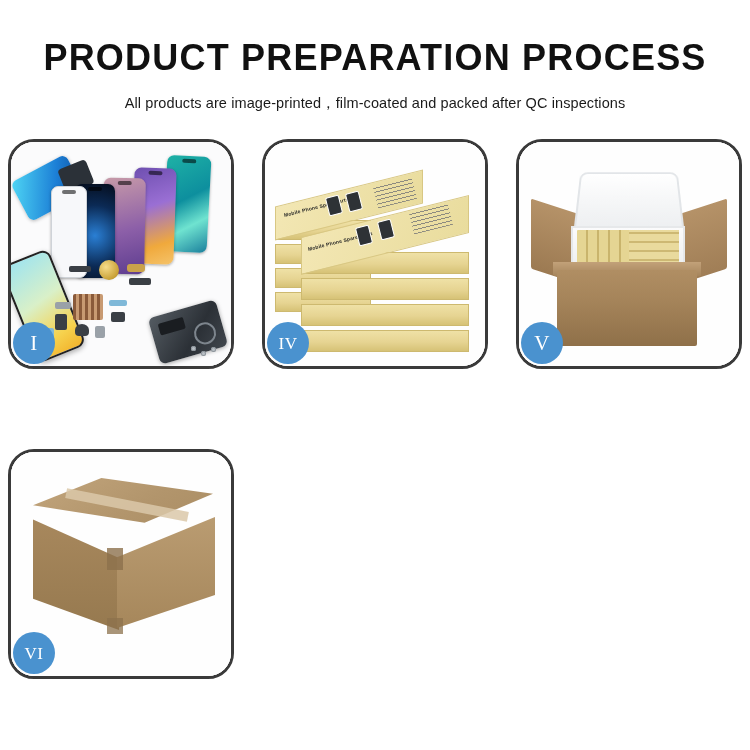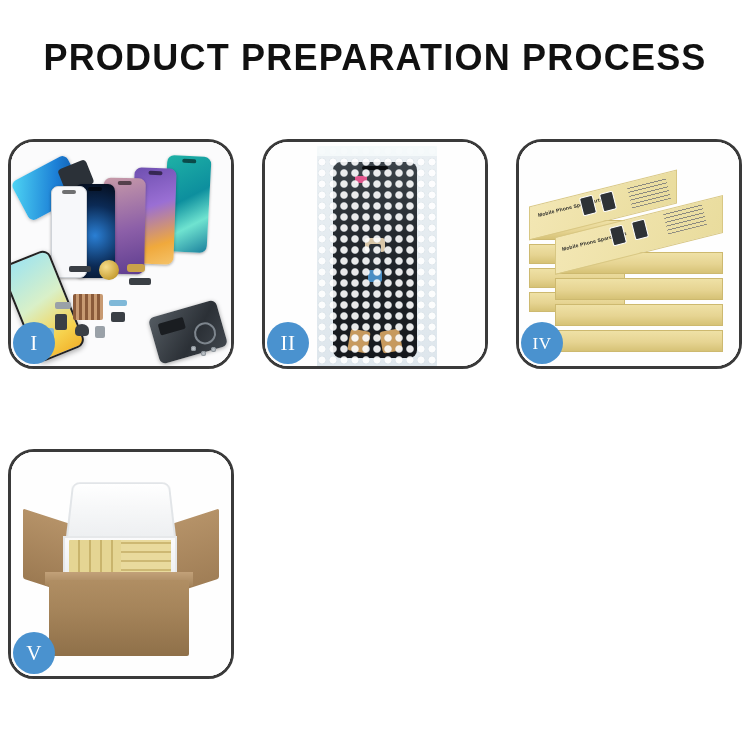--- a/index.html
+++ b/index.html
@@ -313,20 +313,21 @@
   .c-tab2 { position:absolute; left: 96px; top: 166px; width: 16px; height: 16px;
     background: rgba(140,113,76,.75); }
 </style>
 </head>
 <body>
 
 <div class="page">
 
   <div class="header">
     <div class="title">PRODUCT PREPARATION PROCESS</div>
+    <div class="subtitle">All products are image-printed，film-coated and packed after QC inspections</div>
   </div>
 
   <div class="grid">
 
     <div class="panel">
       <div class="panel-inner">
         <div class="p1-bg"></div>
         <div class="lcd-tilt"></div>
         <div class="ph ph5">
             <i class="ph-notch"></i>
@@ -359,38 +360,20 @@
         <div class="chassis"></div>
         <div class="screws">
           <span style="left:0;top:0;"></span>
             <span style="left:10px;top:5px;"></span>
             <span style="left:20px;top:1px;"></span>
         </div>
       </div>
       <div class="badge">I</div>
     </div>
 
-    <div class="panel">
-      <div class="panel-inner">
-        <div class="p2-bg"></div>
-        <div class="bubble-bag">
-          <div class="lcd-inside">
-            <div class="pink-tab"></div>
-            <div class="flex-connector"></div>
-            <div class="flex-cable"></div>
-            <div class="flex-chip"></div>
-            <div class="flex-foot-l"></div>
-            <div class="flex-foot-r"></div>
-          </div>
-          <div class="bubbles"></div>
-          <div class="bag-seal"></div>
-        </div>
-      </div>
-      <div class="badge">II</div>
-    </div>
 
 
     <div class="panel">
       <div class="panel-inner">
         <div class="p4-bg"></div>
         <div class="stackwrap">
 
           <div class="sbox" style="left:4px;top:60px;width:96px;height:20px;"></div>
           <div class="sbox" style="left:4px;top:84px;width:96px;height:20px;"></div>
           <div class="sbox" style="left:4px;top:108px;width:96px;height:20px;"></div>
@@ -425,15 +408,27 @@
         <div class="foam-lid"></div>
         <div class="foam-box"></div>
         <div class="ybars"></div>
         <div class="ybars2"></div>
         <div class="carton-rim"></div>
         <div class="carton-body"></div>
       </div>
       <div class="badge">V</div>
     </div>
 
+    <div class="panel">
+      <div class="panel-inner">
+        <div class="p6-bg"></div>
+        <div class="c-left"></div>
+        <div class="c-right"></div>
+        <div class="c-top"></div>
+        <div class="c-tape"></div>
+        <div class="c-tab1"></div>
+        <div class="c-tab2"></div>
+      </div>
+      <div class="badge wide">VI</div>
+    </div>
 
   </div>
 </div>
 
 </body></html>

